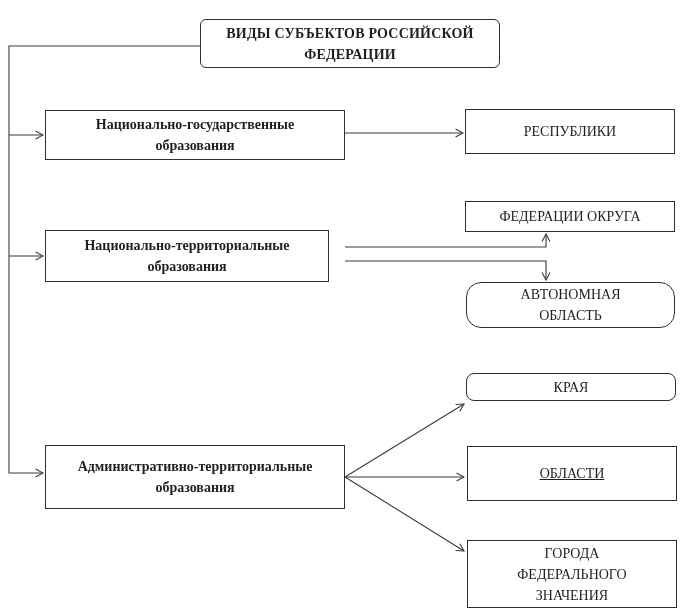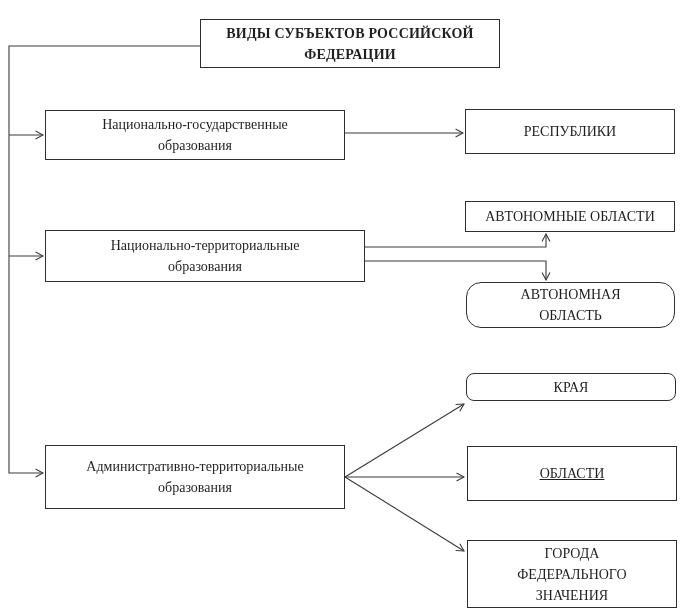--- a/index.html
+++ b/index.html
@@ -34,27 +34,27 @@
     background: #ffffff;
     display: flex;
     align-items: center;
     justify-content: center;
     text-align: center;
     font-size: 14px;
     line-height: 1.5;
   }
   .node .lbl { display: inline-block; }
 
-  .node-title      { left: 200px; top: 19px;  width: 300px; height: 49px; font-weight: bold; }
+  .node-title      { left: 200px; top: 19px;  width: 300px; height: 49px; font-weight: bold; border-radius: 6px; }
   .node-title .lbl { max-width: 272px; letter-spacing: 0.2px; }
 
   .node-cat1 { left: 45px; top: 110px; width: 300px; height: 50px; }
-  .node-cat2 { left: 45px; top: 230px; width: 320px; height: 52px; }
+  .node-cat2 { left: 45px; top: 230px; width: 284px; height: 52px; }
   .node-cat3 { left: 45px; top: 445px; width: 300px; height: 64px; }
-  .node-cat1 .lbl, .node-cat2 .lbl, .node-cat3 .lbl { max-width: 235px; }
+  .node-cat1 .lbl, .node-cat2 .lbl, .node-cat3 .lbl { max-width: 235px; font-weight: bold; }
 
   .node-republics { left: 465px; top: 109px; width: 210px; height: 45px; }
   .node-okruga    { left: 465px; top: 201px; width: 210px; height: 31px; }
   .node-oblast-a  { left: 466px; top: 282px; width: 209px; height: 46px; border-radius: 15px; }
   .node-oblast-a .lbl { max-width: 130px; }
   .node-kraya     { left: 466px; top: 373px; width: 210px; height: 28px; border-radius: 8px; }
   .node-oblasti   { left: 467px; top: 446px; width: 210px; height: 55px; text-decoration: underline; }
   .node-goroda    { left: 467px; top: 540px; width: 210px; height: 68px; }
   .node-goroda .lbl { max-width: 148px; }
 </style>
@@ -95,21 +95,21 @@
     <span class="lbl">Национально-территориальные образования</span>
   </div>
   <div class="node node-cat3">
     <span class="lbl">Административно-территориальные образования</span>
   </div>
 
   <div class="node node-republics">
     <span class="lbl">РЕСПУБЛИКИ</span>
   </div>
   <div class="node node-okruga">
-    <span class="lbl">АВТОНОМНЫЕ ОБЛАСТИ</span>
+    <span class="lbl">ФЕДЕРАЦИИ ОКРУГА</span>
   </div>
   <div class="node node-oblast-a">
     <span class="lbl">АВТОНОМНАЯ ОБЛАСТЬ</span>
   </div>
   <div class="node node-kraya">
     <span class="lbl">КРАЯ</span>
   </div>
   <div class="node node-oblasti">
     <span class="lbl">ОБЛАСТИ</span>
   </div>

